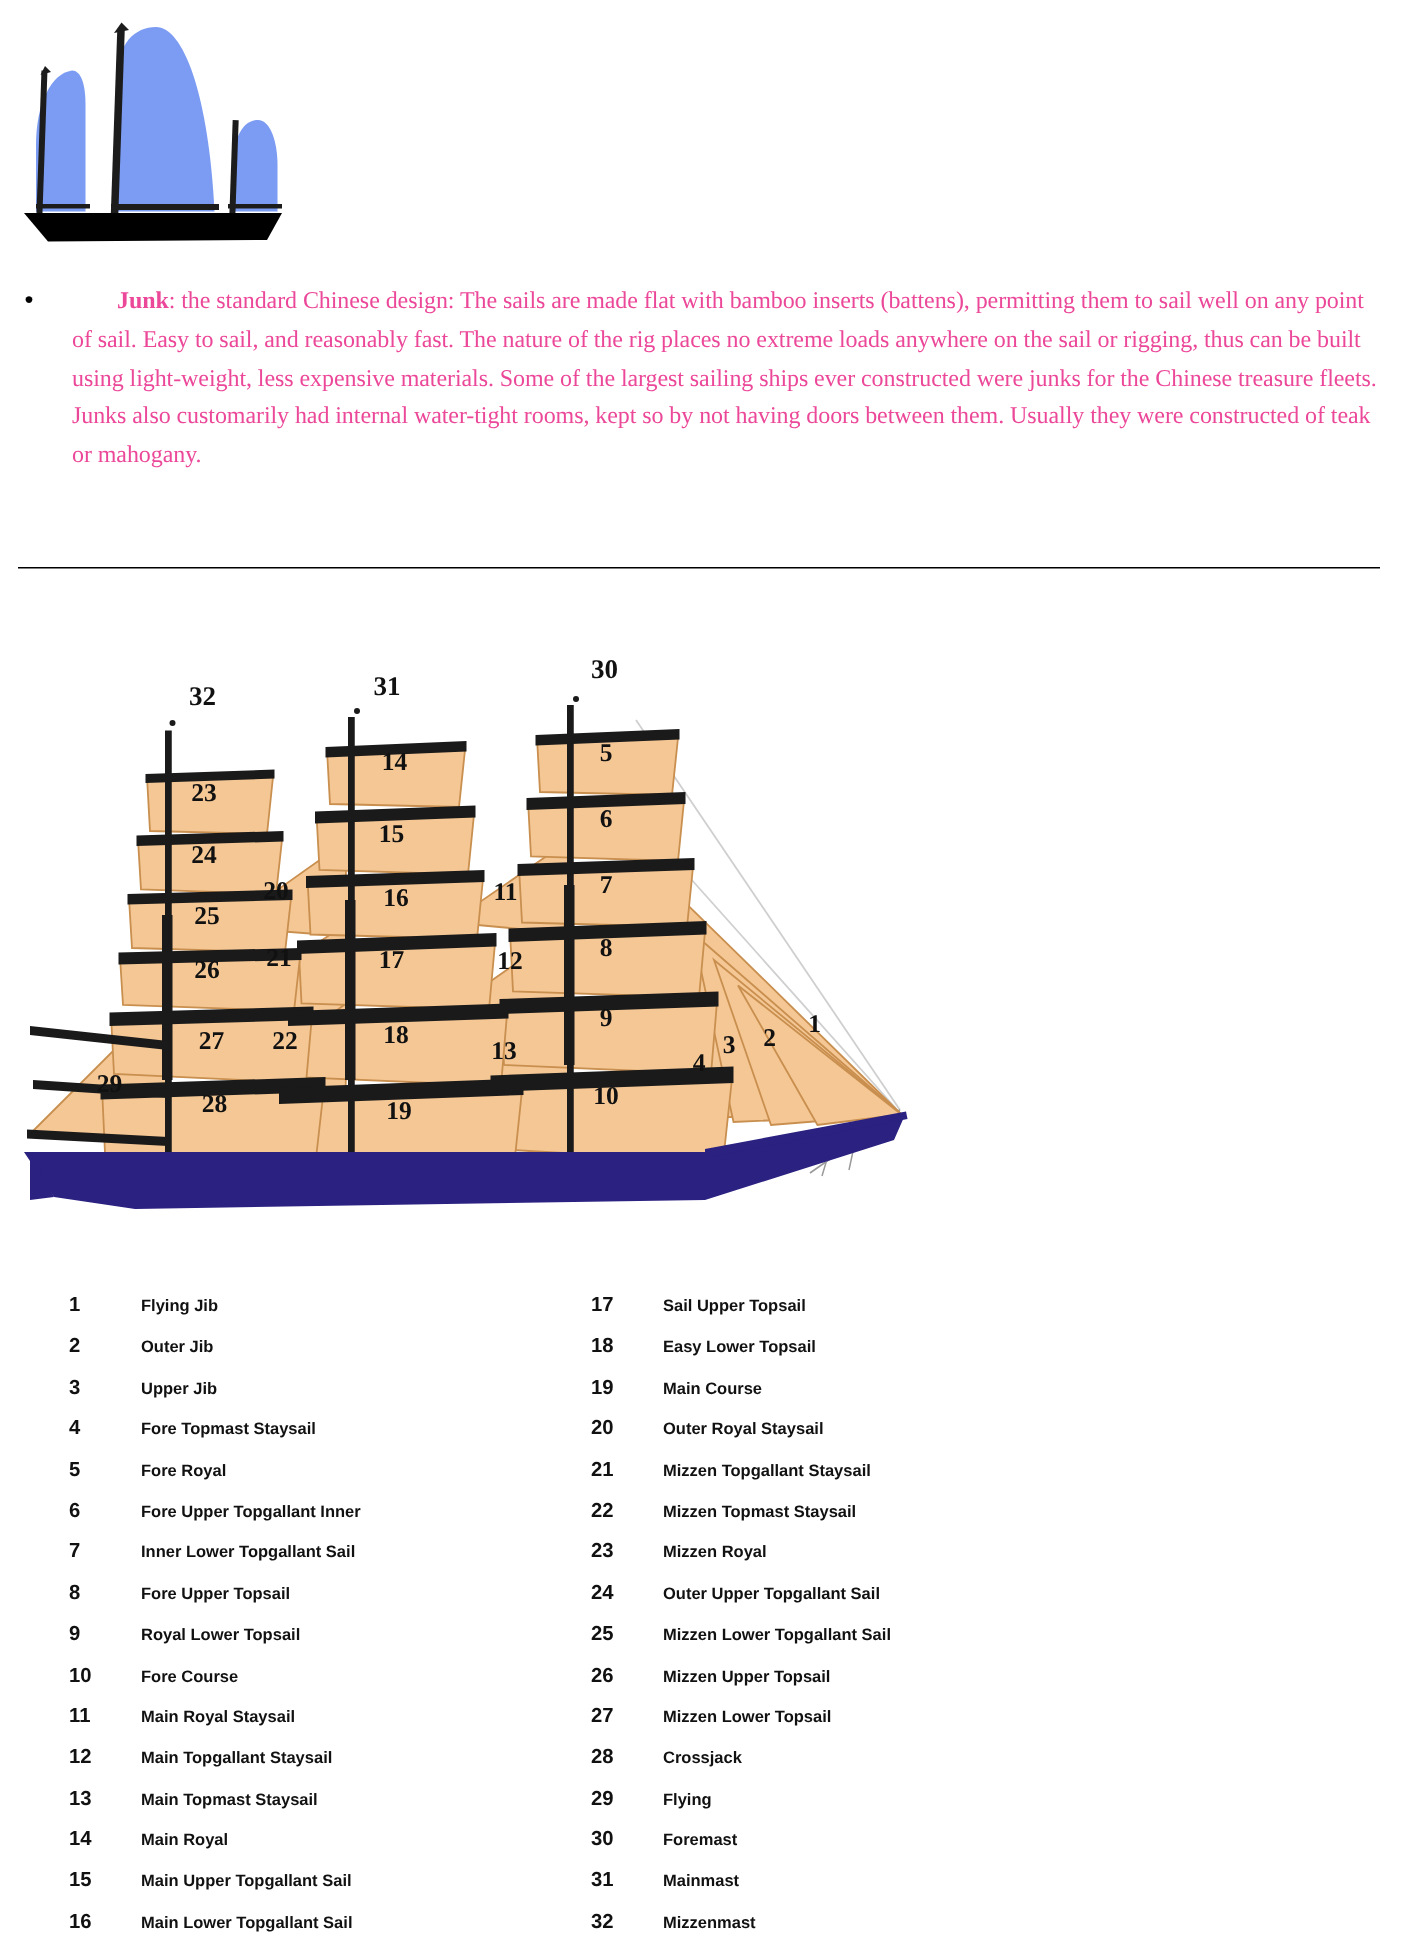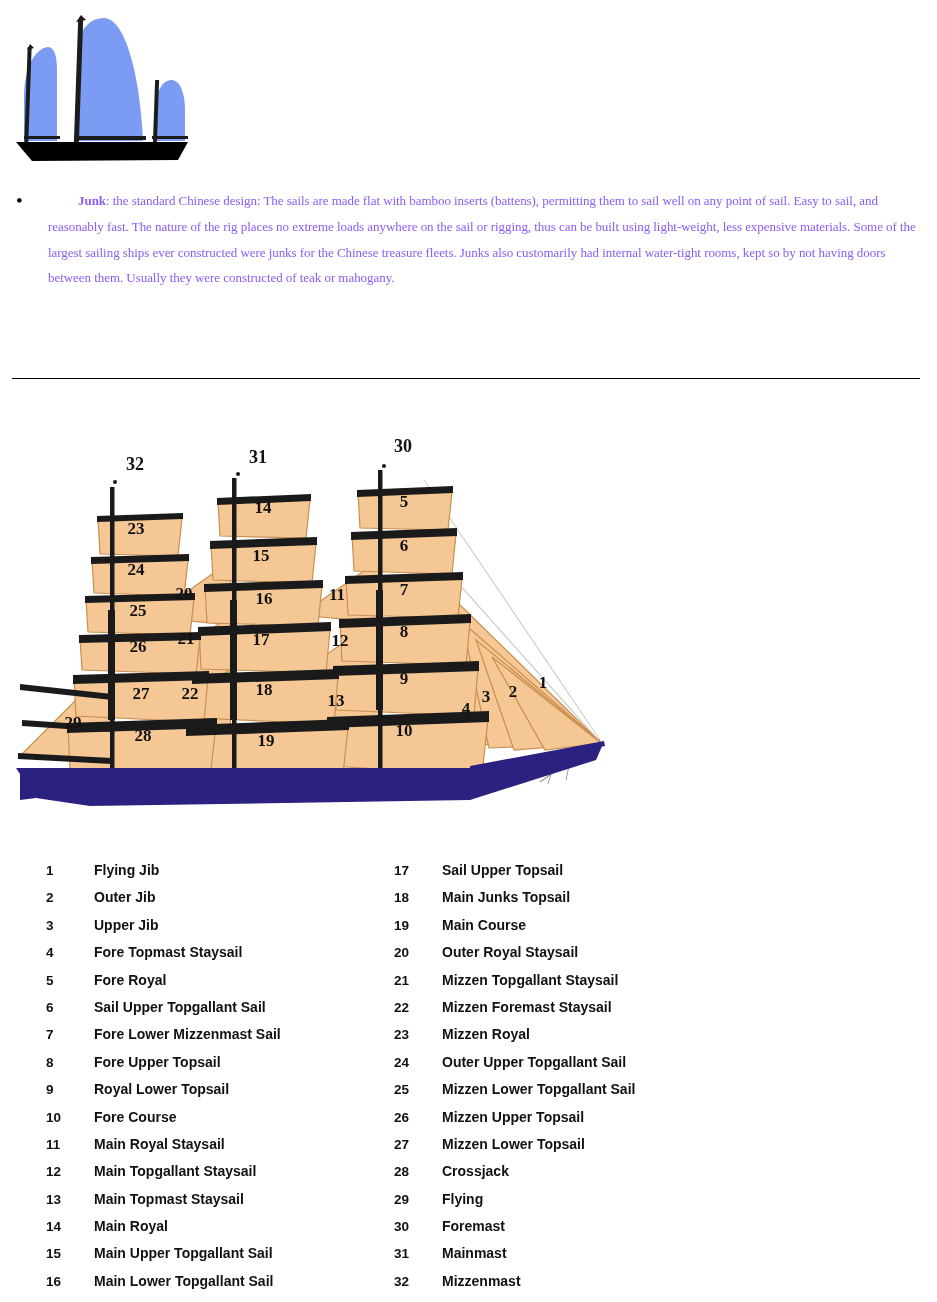--- a/index.html
+++ b/index.html
@@ -42,25 +42,25 @@
     flex: 0 0 32px;
     font-size: 19px;
     line-height: 26px;
     text-align: left;
     padding-left: 2px;
     color: #000;
   }
   .para-text {
     flex: 1 1 auto;
     font-family: "Liberation Serif", serif;
-    font-size: 13px;
+    font-size: 16px;
     line-height: 25.8px;
     text-align: left;
     text-indent: 30px;
-    color: #8b5cf6;
+    color: #ec4899;
     letter-spacing: -0.05px;
   }
   .para-text b { font-weight: bold; }
 
   
   .divider {
     position: absolute;
     left: 12px;
     top: 378px;
     width: 908px;
@@ -103,21 +103,21 @@
     width: 48px;
     font-family: "Liberation Sans", sans-serif;
     font-weight: bold;
     font-size: 13.5px;
     color: #111111;
     text-align: left;
   }
   .legend-label {
     font-family: "Liberation Sans", sans-serif;
     font-weight: bold;
-    font-size: 14px;
+    font-size: 11px;
     color: #111111;
     white-space: nowrap;
   }
 </style>
 </head>
 <body>
 
 <div class="junk-icon">
   <svg width="180" height="150" viewBox="0 0 180 150">
 
@@ -309,25 +309,25 @@
       <div class="legend-row">
         <span class="legend-num">4</span>
         <span class="legend-label">Fore Topmast Staysail</span>
       </div>
       <div class="legend-row">
         <span class="legend-num">5</span>
         <span class="legend-label">Fore Royal</span>
       </div>
       <div class="legend-row">
         <span class="legend-num">6</span>
-        <span class="legend-label">Sail Upper Topgallant Sail</span>
+        <span class="legend-label">Fore Upper Topgallant Inner</span>
       </div>
       <div class="legend-row">
         <span class="legend-num">7</span>
-        <span class="legend-label">Fore Lower Mizzenmast Sail</span>
+        <span class="legend-label">Inner Lower Topgallant Sail</span>
       </div>
       <div class="legend-row">
         <span class="legend-num">8</span>
         <span class="legend-label">Fore Upper Topsail</span>
       </div>
       <div class="legend-row">
         <span class="legend-num">9</span>
         <span class="legend-label">Royal Lower Topsail</span>
       </div>
       <div class="legend-row">
@@ -359,37 +359,37 @@
         <span class="legend-label">Main Lower Topgallant Sail</span>
       </div>
     </div>
   <div class="legend-col right" id="legend-right">
       <div class="legend-row">
         <span class="legend-num">17</span>
         <span class="legend-label">Sail Upper Topsail</span>
       </div>
       <div class="legend-row">
         <span class="legend-num">18</span>
-        <span class="legend-label">Main Junks Topsail</span>
+        <span class="legend-label">Easy Lower Topsail</span>
       </div>
       <div class="legend-row">
         <span class="legend-num">19</span>
         <span class="legend-label">Main Course</span>
       </div>
       <div class="legend-row">
         <span class="legend-num">20</span>
         <span class="legend-label">Outer Royal Staysail</span>
       </div>
       <div class="legend-row">
         <span class="legend-num">21</span>
         <span class="legend-label">Mizzen Topgallant Staysail</span>
       </div>
       <div class="legend-row">
         <span class="legend-num">22</span>
-        <span class="legend-label">Mizzen Foremast Staysail</span>
+        <span class="legend-label">Mizzen Topmast Staysail</span>
       </div>
       <div class="legend-row">
         <span class="legend-num">23</span>
         <span class="legend-label">Mizzen Royal</span>
       </div>
       <div class="legend-row">
         <span class="legend-num">24</span>
         <span class="legend-label">Outer Upper Topgallant Sail</span>
       </div>
       <div class="legend-row">

